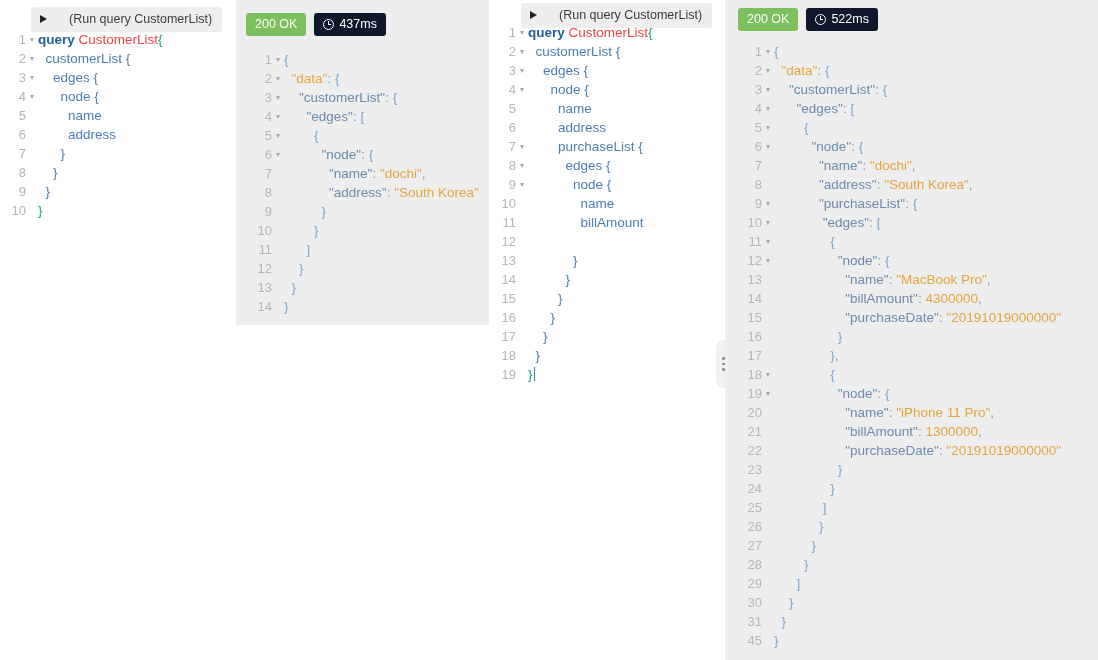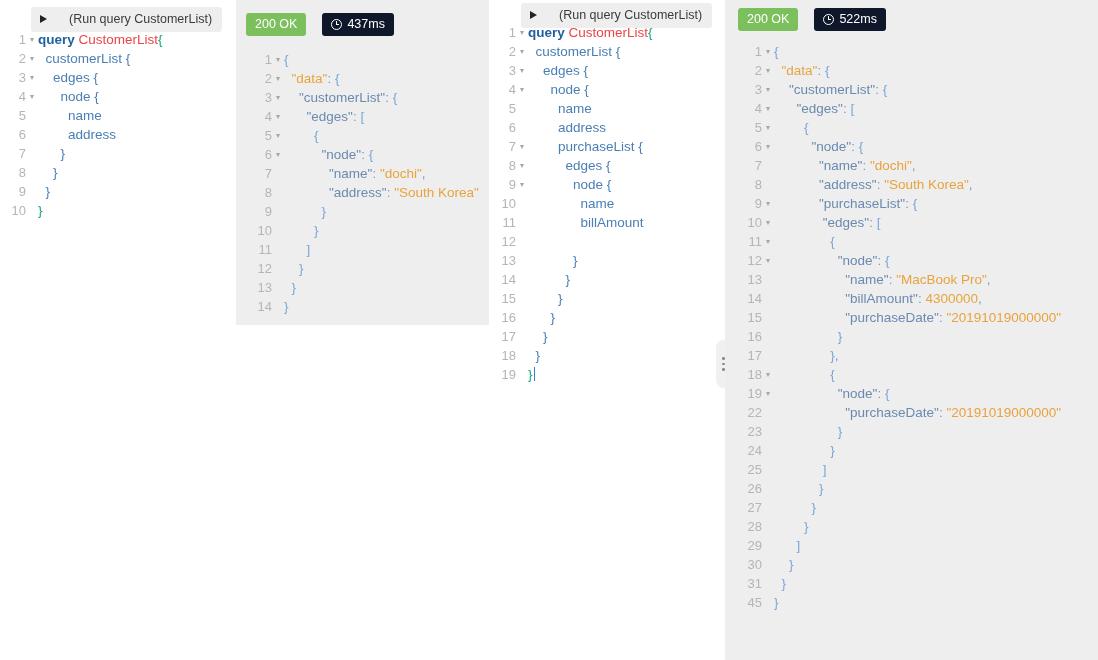--- a/index.html
+++ b/index.html
@@ -45,21 +45,21 @@
     border-left: 7px solid #222;
     border-top: 4.5px solid transparent;
     border-bottom: 4.5px solid transparent;
   }
 
   
   .badges {
     position: absolute;
     display: flex;
     align-items: center;
-    gap: 16px;
+    gap: 8px;
   }
   .badge {
     display: inline-flex;
     align-items: center;
     gap: 5px;
     font-size: 12.5px;
     line-height: 1;
     padding: 5px 9px;
     border-radius: 3px;
     color: #ffffff;
@@ -282,20 +282,22 @@
         <div class="ln-row"><span class="gutter">10</span><span class="fold">▾</span><span class="src"><span class="t-jkey">             "edges"</span><span class="t-jpunc">: </span><span class="t-jbrace">[</span></span></div>
         <div class="ln-row"><span class="gutter">11</span><span class="fold">▾</span><span class="src"><span class="t-jbrace">               {</span></span></div>
         <div class="ln-row"><span class="gutter">12</span><span class="fold">▾</span><span class="src"><span class="t-jkey">                 "node"</span><span class="t-jpunc">: </span><span class="t-jbrace">{</span></span></div>
         <div class="ln-row"><span class="gutter">13</span><span class="fold"></span><span class="src"><span class="t-jkey">                   "name"</span><span class="t-jpunc">: </span><span class="t-jstr">"MacBook Pro"</span><span class="t-jpunc">,</span></span></div>
         <div class="ln-row"><span class="gutter">14</span><span class="fold"></span><span class="src"><span class="t-jkey">                   "billAmount"</span><span class="t-jpunc">: </span><span class="t-jnum">4300000</span><span class="t-jpunc">,</span></span></div>
         <div class="ln-row"><span class="gutter">15</span><span class="fold"></span><span class="src"><span class="t-jkey">                   "purchaseDate"</span><span class="t-jpunc">: </span><span class="t-jstr">"20191019000000"</span></span></div>
         <div class="ln-row"><span class="gutter">16</span><span class="fold"></span><span class="src"><span class="t-jbrace">                 }</span></span></div>
         <div class="ln-row"><span class="gutter">17</span><span class="fold"></span><span class="src"><span class="t-jbrace">               }</span><span class="t-jpunc">,</span></span></div>
         <div class="ln-row"><span class="gutter">18</span><span class="fold">▾</span><span class="src"><span class="t-jbrace">               {</span></span></div>
         <div class="ln-row"><span class="gutter">19</span><span class="fold">▾</span><span class="src"><span class="t-jkey">                 "node"</span><span class="t-jpunc">: </span><span class="t-jbrace">{</span></span></div>
+        <div class="ln-row"><span class="gutter">20</span><span class="fold"></span><span class="src"><span class="t-jkey">                   "name"</span><span class="t-jpunc">: </span><span class="t-jstr">"iPhone 11 Pro"</span><span class="t-jpunc">,</span></span></div>
+        <div class="ln-row"><span class="gutter">21</span><span class="fold"></span><span class="src"><span class="t-jkey">                   "billAmount"</span><span class="t-jpunc">: </span><span class="t-jnum">1300000</span><span class="t-jpunc">,</span></span></div>
         <div class="ln-row"><span class="gutter">22</span><span class="fold"></span><span class="src"><span class="t-jkey">                   "purchaseDate"</span><span class="t-jpunc">: </span><span class="t-jstr">"20191019000000"</span></span></div>
         <div class="ln-row"><span class="gutter">23</span><span class="fold"></span><span class="src"><span class="t-jbrace">                 }</span></span></div>
         <div class="ln-row"><span class="gutter">24</span><span class="fold"></span><span class="src"><span class="t-jbrace">               }</span></span></div>
         <div class="ln-row"><span class="gutter">25</span><span class="fold"></span><span class="src"><span class="t-jbrace">             ]</span></span></div>
         <div class="ln-row"><span class="gutter">26</span><span class="fold"></span><span class="src"><span class="t-jbrace">            }</span></span></div>
         <div class="ln-row"><span class="gutter">27</span><span class="fold"></span><span class="src"><span class="t-jbrace">          }</span></span></div>
         <div class="ln-row"><span class="gutter">28</span><span class="fold"></span><span class="src"><span class="t-jbrace">        }</span></span></div>
         <div class="ln-row"><span class="gutter">29</span><span class="fold"></span><span class="src"><span class="t-jbrace">      ]</span></span></div>
         <div class="ln-row"><span class="gutter">30</span><span class="fold"></span><span class="src"><span class="t-jbrace">    }</span></span></div>
         <div class="ln-row"><span class="gutter">31</span><span class="fold"></span><span class="src"><span class="t-jbrace">  }</span></span></div>

